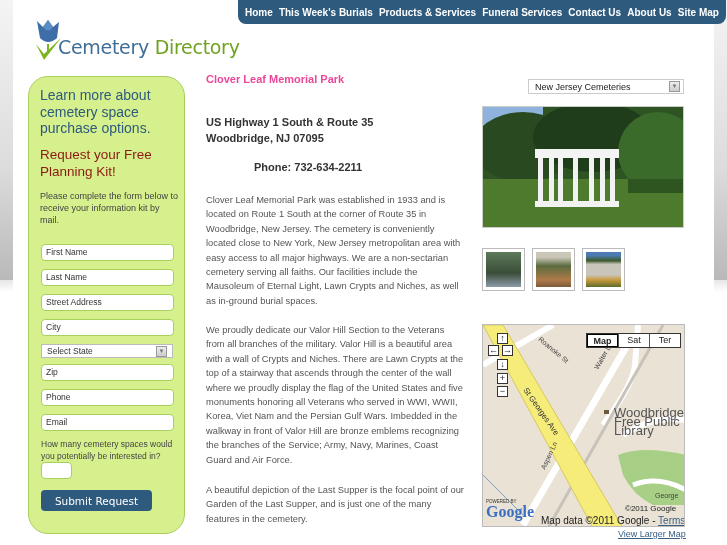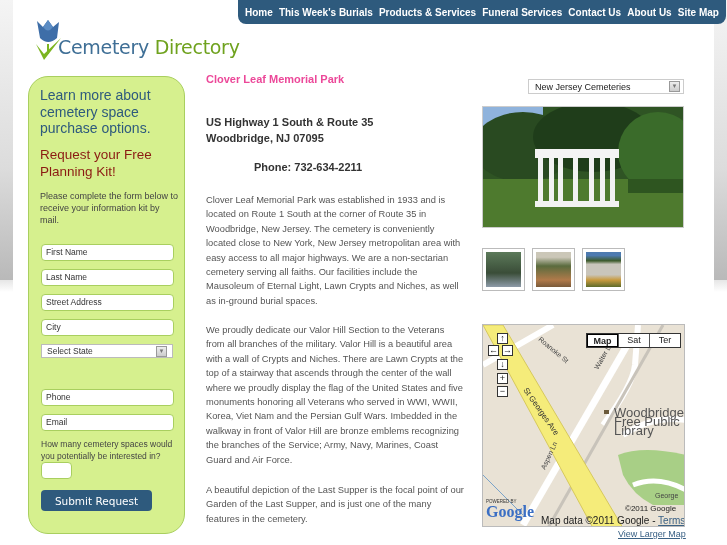--- a/index.html
+++ b/index.html
@@ -175,20 +175,21 @@
   <div class="sb-desc">Please complete the form below to receive your information kit by mail.</div>
 
   <div class="field" style="top:167px">First Name</div>
   <div class="field" style="top:192px">Last Name</div>
   <div class="field" style="top:217px">Street Address</div>
   <div class="field" style="top:242px">City</div>
   <div class="select-state">
     <span>Select State</span>
     <span class="sel-btn">▼</span>
   </div>
+  <div class="field" style="top:287px">Zip</div>
   <div class="field" style="top:312px">Phone</div>
   <div class="field" style="top:337px">Email</div>
 
   <div class="sb-q">How many cemetery spaces would you potentially be interested in?</div>
   <div class="qty"></div>
   <div class="submit">Submit Request</div>
 </aside>
 
 <h1 class="title">Clover Leaf Memorial Park</h1>
 <div class="addr">

